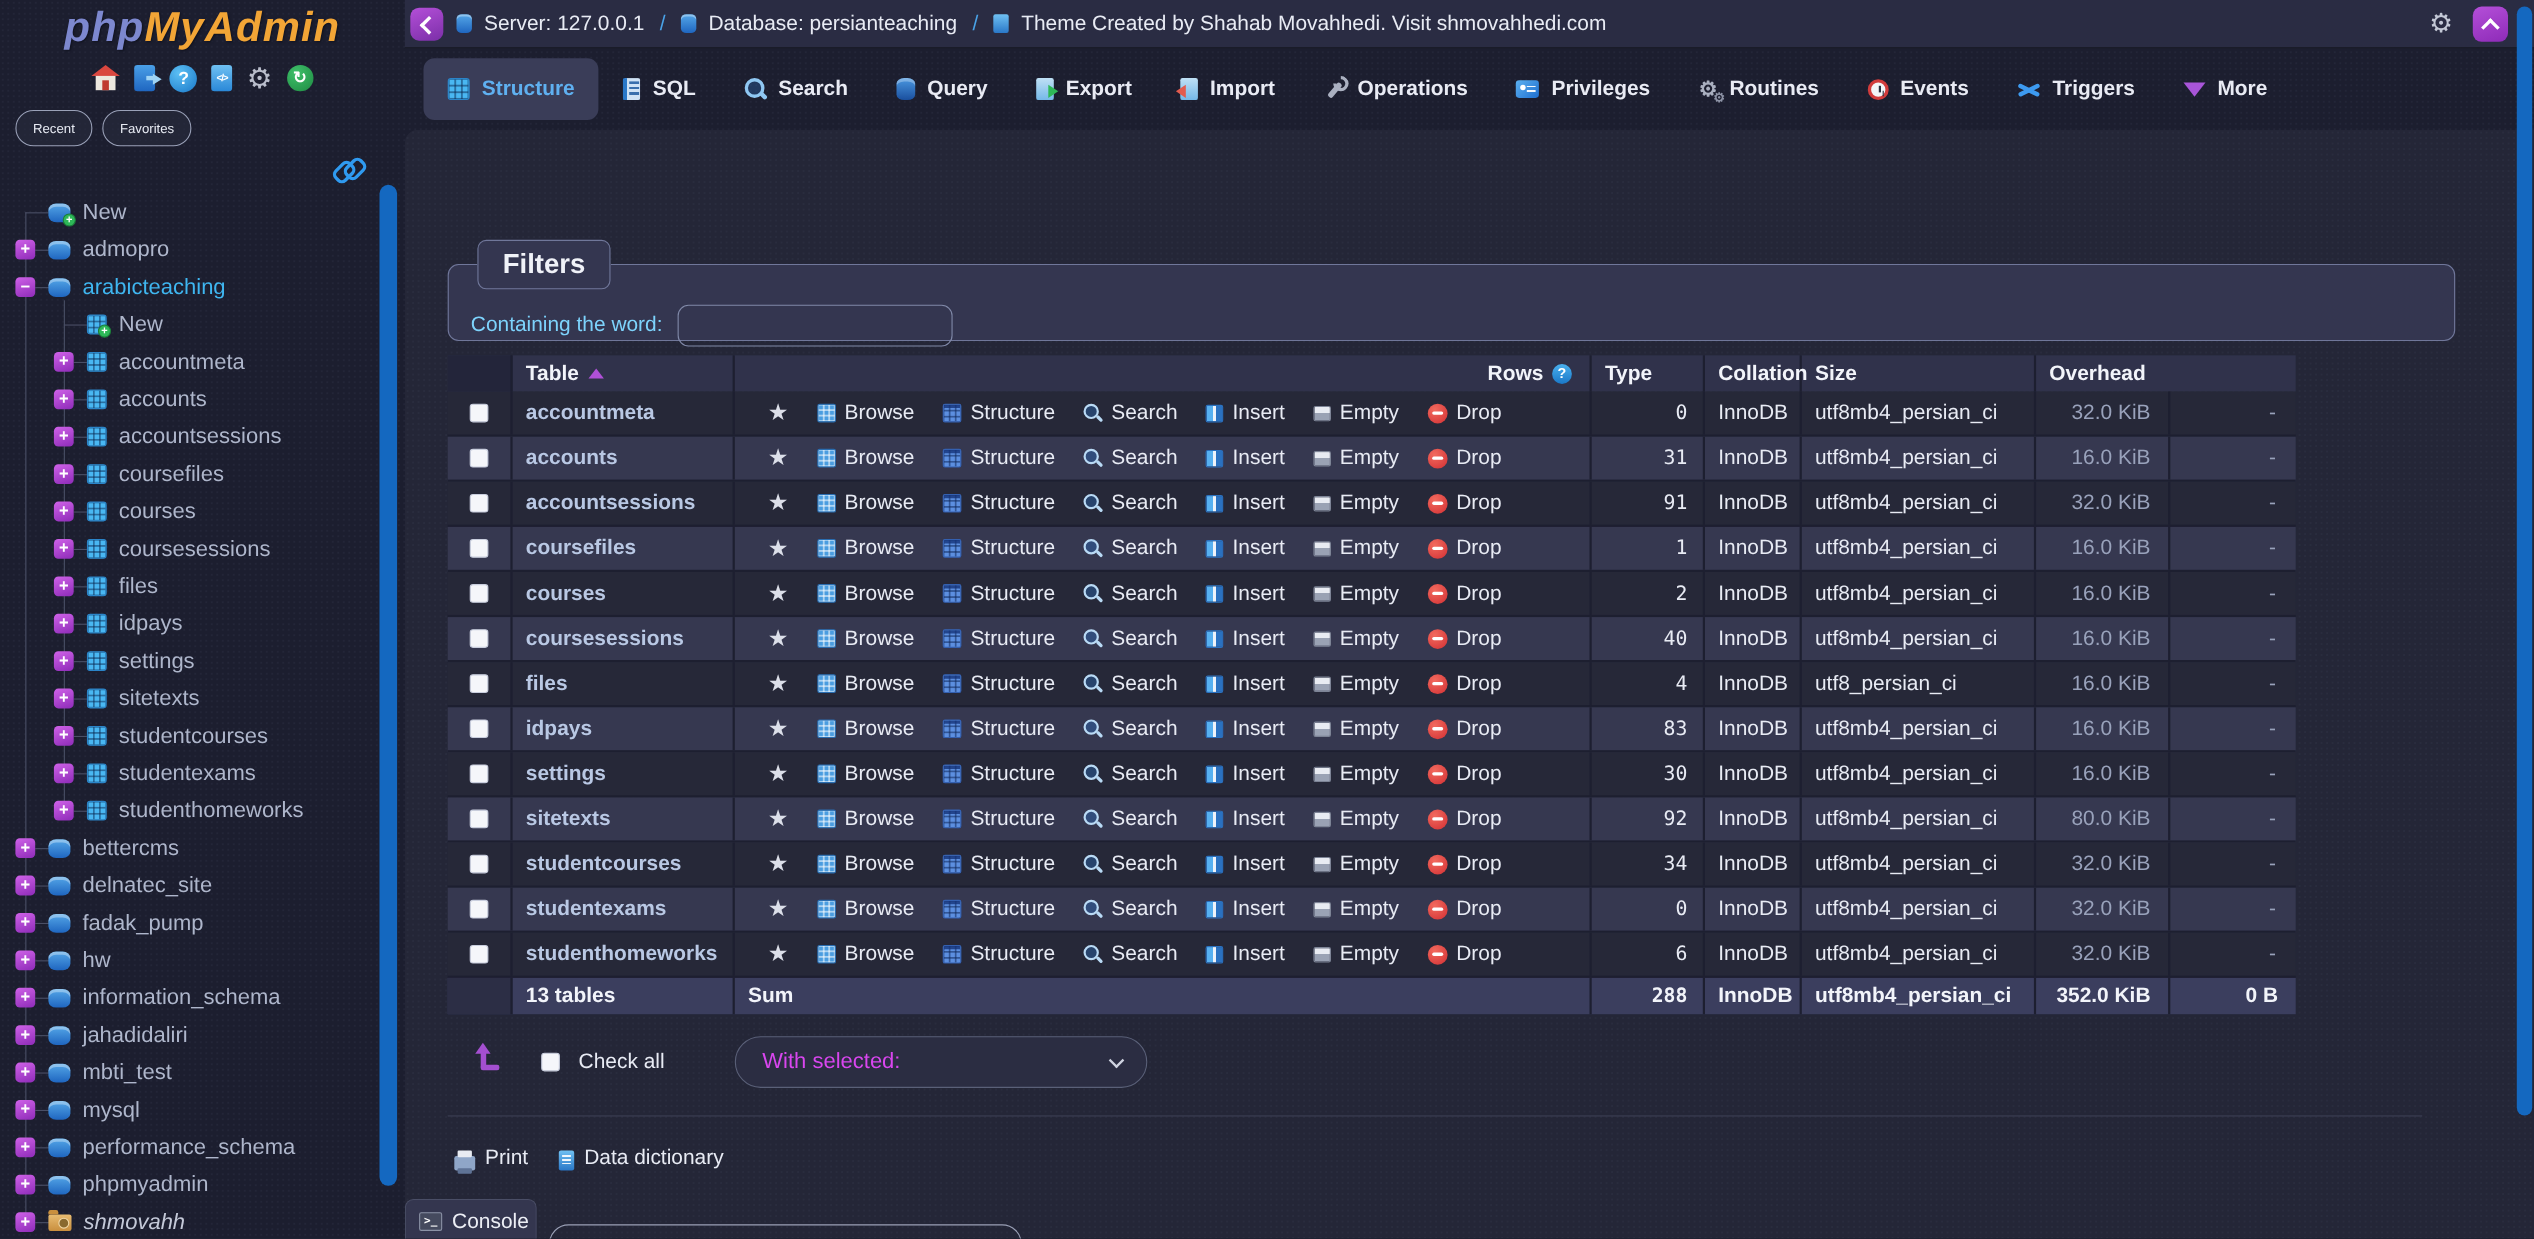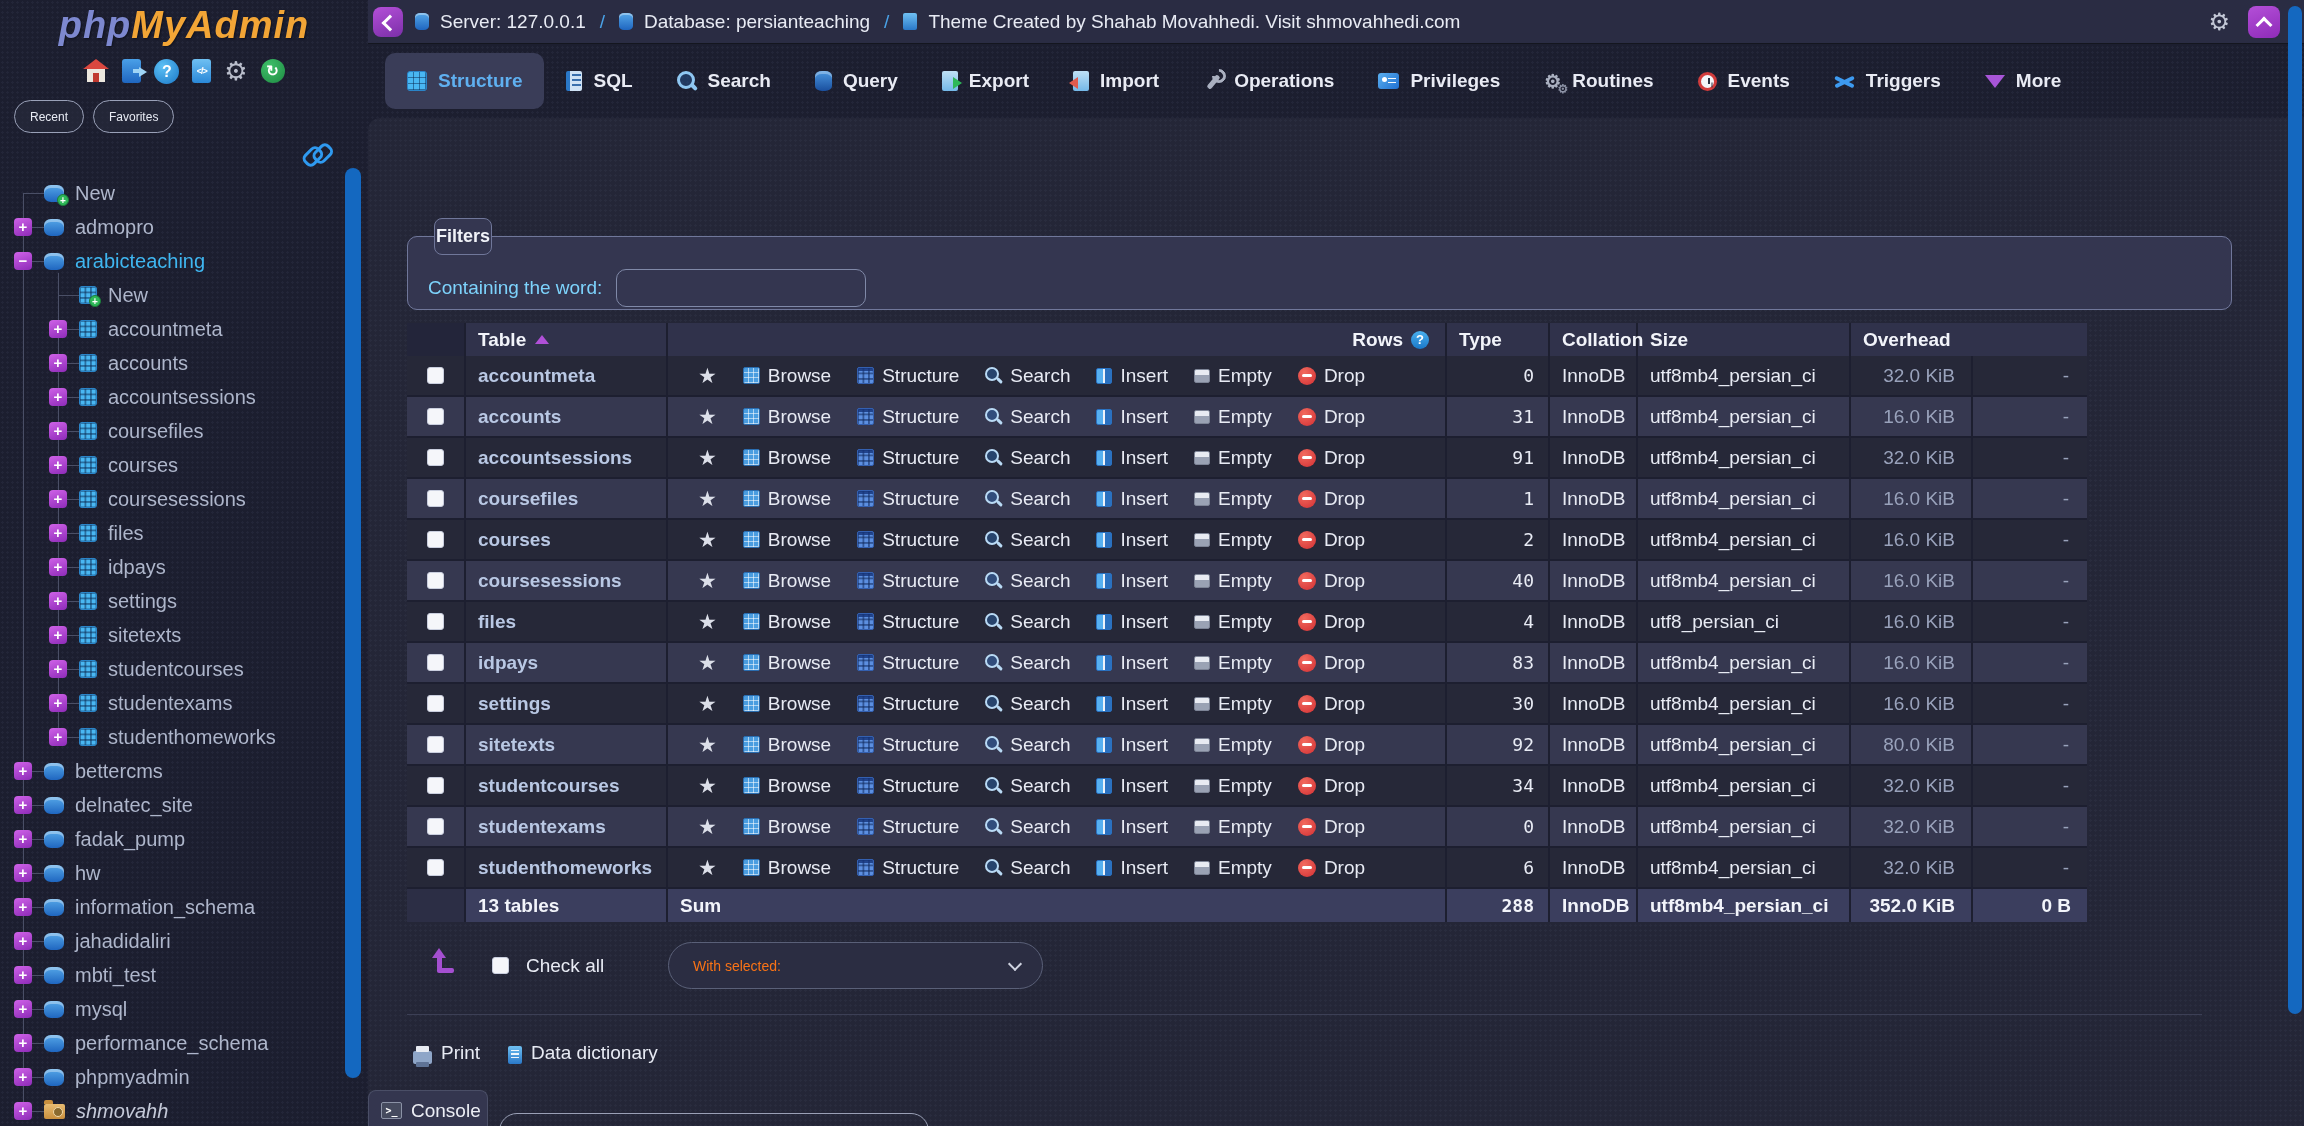--- a/index.html
+++ b/index.html
@@ -125,22 +125,22 @@
   .ti-triggers::before { transform:rotate(26deg); }
   .ti-triggers::after { transform:rotate(-26deg); }
   .ti-more { width:0; height:0; border-left:10px solid transparent; border-right:10px solid transparent; border-top:13px solid #a855d8; }
 
   
   #panel { position:absolute; left:368px; top:118px; width:1936px; height:1008px; background:#242637;
            background-image:radial-gradient(rgba(130,140,175,0.06) 1px, transparent 1.2px); background-size:5px 5px;
            border-top-left-radius:12px; }
   fieldset.filters { position:absolute; left:39px; top:100px; width:1825px; height:92px;
            border:1px solid #70779a; border-radius:10px; background:#343650; }
-  fieldset.filters legend { margin-left:26px; padding:7px 1px; border:1px solid #70779a; border-radius:8px;
-           background:#343650; font-size:18px; font-weight:bold; color:#f0f2f8; }
+  fieldset.filters legend { margin-left:26px; padding:7px 22px; border:1px solid #70779a; border-radius:8px;
+           background:#343650; font-size:25px; font-weight:bold; color:#f0f2f8; }
   .filter-row { display:flex; align-items:center; gap:14px; margin:14px 0 0 20px; }
   .filter-row label { font-size:19px; color:#7dd3fc; }
   .filter-input { width:250px; height:38px; border:1.5px solid #8089a8; border-radius:10px; background:transparent;
            color:#fff; font-size:18px; padding:0 12px; outline:none; }
 
   
   #tbl { position:absolute; left:39px; top:205px; width:1680px; }
   .trow { display:grid; grid-template-columns:59px 202px 779px 103px 88px 213px 122px 114px; align-items:stretch; }
   .trow > div { display:flex; align-items:center; border-right:2px solid #1d1f30; min-width:0; }
   .trow > div:last-child { border-right:none; }
@@ -185,21 +185,21 @@
   
   .bent-arrow { position:absolute; left:64px; top:830px; width:28px; height:30px; cursor:pointer; }
   .bent-arrow .head { position:absolute; left:0; top:0; width:0; height:0;
         border-left:7px solid transparent; border-right:7px solid transparent; border-bottom:10px solid #a44fd0; }
   .bent-arrow .shaft { position:absolute; left:4.5px; top:8px; width:5px; height:16px; background:#a44fd0; border-radius:2px; }
   .bent-arrow .tail { position:absolute; left:4.5px; top:20px; width:17px; height:5px; background:#a44fd0; border-radius:2px; }
   .checkall-box { position:absolute; left:124px; top:839px; }
   .checkall-lbl { position:absolute; left:158px; top:837px; font-size:19px; color:#e8ebf4; cursor:pointer; }
   .with-selected { position:absolute; left:300px; top:824px; width:375px; height:47px; border:1.5px solid #5a6078;
         border-radius:24px; background:#2b2d42; display:flex; align-items:center; cursor:pointer; }
-  .with-selected .ws-lbl { margin-left:24px; font-size:14px; color:#f97316; }
+  .with-selected .ws-lbl { margin-left:24px; font-size:20px; color:#d946ef; }
   .chev-down { position:absolute; right:22px; top:16px; width:10px; height:10px;
         border-left:2.5px solid #cfd3e0; border-bottom:2.5px solid #cfd3e0; transform:rotate(-45deg); }
   .divider { position:absolute; left:39px; top:896px; width:1795px; height:1px; background:#3c3f55; }
   .print-row { position:absolute; left:45px; top:924px; display:flex; align-items:center; gap:10px; font-size:19px; }
   .plink { display:flex; align-items:flex-end; gap:9px; color:#e8ebf4; cursor:pointer; margin-right:18px; }
   .print-ico { width:19px; height:13px; background:#8fa6c8; border-radius:2px; position:relative; margin-top:5px; }
   .print-ico::before { content:""; position:absolute; left:3px; top:-5px; width:13px; height:6px; background:#e8ebf2; border-radius:1px; }
   .print-ico::after { content:""; position:absolute; left:3px; bottom:-3px; width:13px; height:5px; background:#5f7396; border-radius:1px; }
   .doc-ico { width:14px; height:18px; background:linear-gradient(180deg,#6fc0f2,#2a78c8); border-radius:2px; position:relative; }
   .doc-ico::after { content:""; position:absolute; left:3px; top:4px; width:8px; height:10px;

